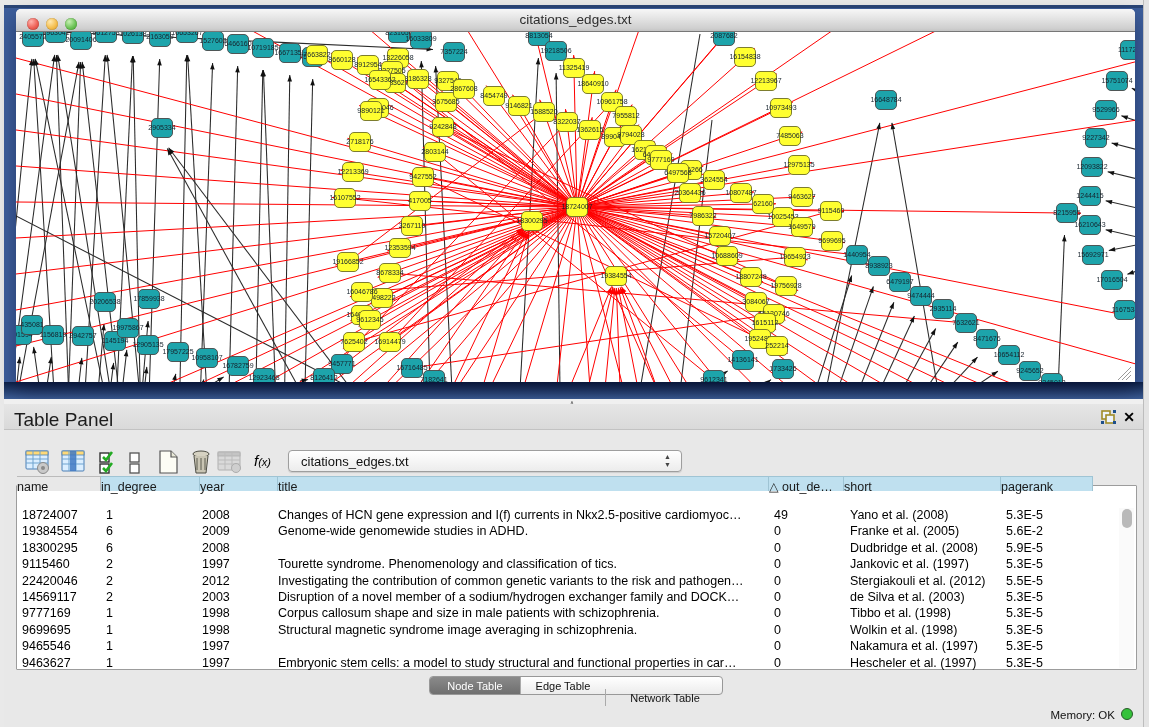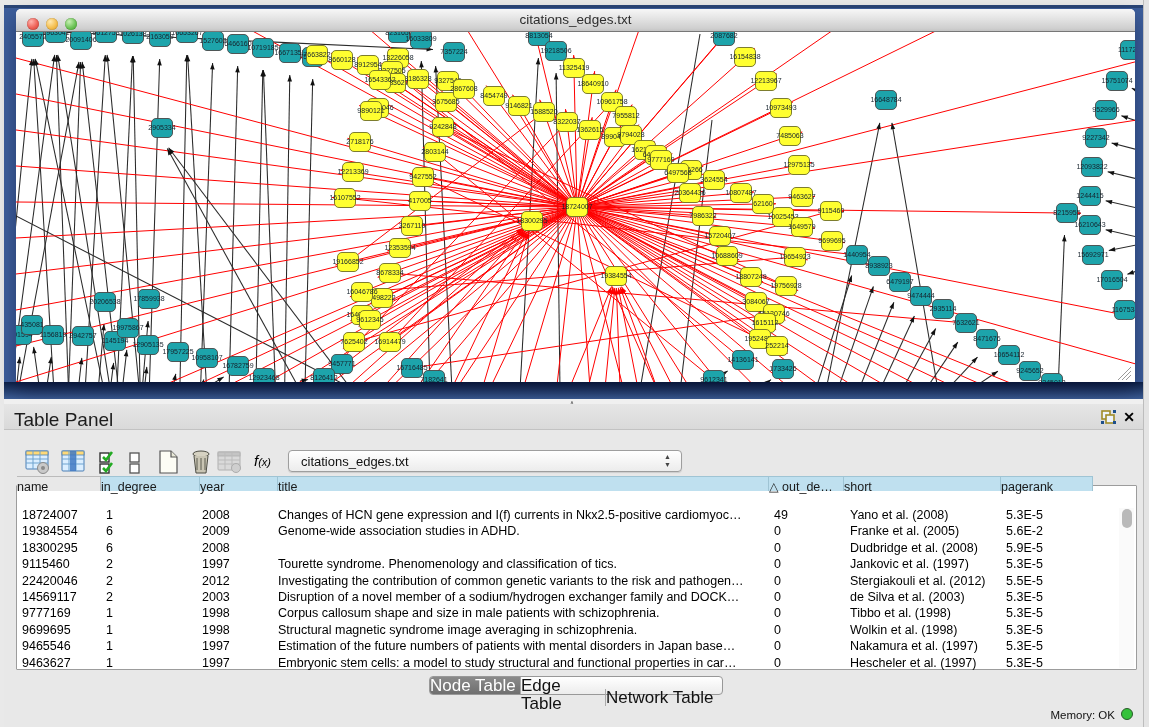--- a/index.html
+++ b/index.html
@@ -34,21 +34,21 @@
 #th5{left:769px;width:75px}
 #th6{left:844px;width:157px}
 #th7{left:1001px;width:92px}
 .tr{position:absolute;left:17px;width:1103px;height:16.4px;font-size:12.5px;color:#000;white-space:nowrap}
 .tr span{position:absolute;top:1px;display:block;overflow:hidden}
 .c1{left:5px;width:80px}.c2{left:89px;width:95px}.c3{left:185px;width:75px}
 .c4{left:261px;width:489px}.c5{left:757px;width:72px}.c6{left:833px;width:160px}
 .c7{left:989px;width:90px}
 #vsb{position:absolute;left:1119px;top:508px;width:15px;height:160px;background:#fafafa}
 #vsb .thumb{position:absolute;left:2.5px;top:1px;width:10px;height:19px;border-radius:5px;background:#b9b9b9}
-#tabs{position:absolute;left:429px;top:676px;width:294px;height:19px;border:1px solid #989898;border-radius:4px;background:linear-gradient(#fff,#ececec);font-size:17px;line-height:18px;color:#111}
+#tabs{position:absolute;left:429px;top:676px;width:294px;height:19px;border:1px solid #989898;border-radius:4px;background:linear-gradient(#fff,#ececec);font-size:11px;line-height:18px;text-align:center;color:#111}
 #tabs .seg1{position:absolute;left:0;top:0;width:90px;height:100%;background:linear-gradient(#8a8a8a,#6f6f6f);color:#fff;border-radius:3px 0 0 3px}
 #tabs .seg2{position:absolute;left:90px;top:0;width:85px;height:100%;border-left:1px solid #aaa}
 #tabs .seg3{position:absolute;left:175px;top:12px;width:119px;height:100%;border-left:1px solid #aaa}
 #mem{position:absolute;right:34px;top:709px;font-size:11.5px;color:#111}
 #memdot{position:absolute;right:16px;top:708px;width:12px;height:12px;border-radius:50%;background:#35c23a;border:1px solid #2a5b2a}
 #rstrip{position:absolute;right:0;top:0;width:6px;height:727px;background:#e4e4e4;border-left:1px solid #bdbdbd}
 svg text{font-family:"Liberation Sans",sans-serif}
 </style></head><body>
 <div id="desk">
     <div class="topline"></div>
@@ -786,21 +786,21 @@
     <span class="c3">2008</span>
     <span class="c4">Changes of HCN gene expression and I(f) currents in Nkx2.5-positive cardiomyoc…</span>
     <span class="c5">49</span>
     <span class="c6">Yano et al. (2008)</span>
     <span class="c7">5.3E-5</span>
   </div>
 <div class="tr" style="top:523.4px">
     <span class="c1">19384554</span>
     <span class="c2">6</span>
     <span class="c3">2009</span>
-    <span class="c4">Genome-wide association studies in ADHD.</span>
+    <span class="c4">Genome-wide genomewide studies in ADHD.</span>
     <span class="c5">0</span>
     <span class="c6">Franke et al. (2005)</span>
     <span class="c7">5.6E-2</span>
   </div>
 <div class="tr" style="top:539.8px">
     <span class="c1">18300295</span>
     <span class="c2">6</span>
     <span class="c3">2008</span>
     <span class="c5">0</span>
     <span class="c6">Dudbridge et al. (2008)</span>
@@ -848,21 +848,20 @@
     <span class="c3">1998</span>
     <span class="c4">Structural magnetic syndrome image averaging in schizophrenia.</span>
     <span class="c5">0</span>
     <span class="c6">Wolkin et al. (1998)</span>
     <span class="c7">5.3E-5</span>
   </div>
 <div class="tr" style="top:638.2px">
     <span class="c1">9465546</span>
     <span class="c2">1</span>
     <span class="c3">1997</span>
-    <span class="c4">Estimation of the future numbers of patients with mental disorders in Japan base…</span>
     <span class="c5">0</span>
     <span class="c6">Nakamura et al. (1997)</span>
     <span class="c7">5.3E-5</span>
   </div>
 <div class="tr" style="top:654.6px">
     <span class="c1">9463627</span>
     <span class="c2">1</span>
     <span class="c3">1997</span>
     <span class="c4">Embryonic stem cells: a model to study structural and functional properties in car…</span>
     <span class="c5">0</span>

